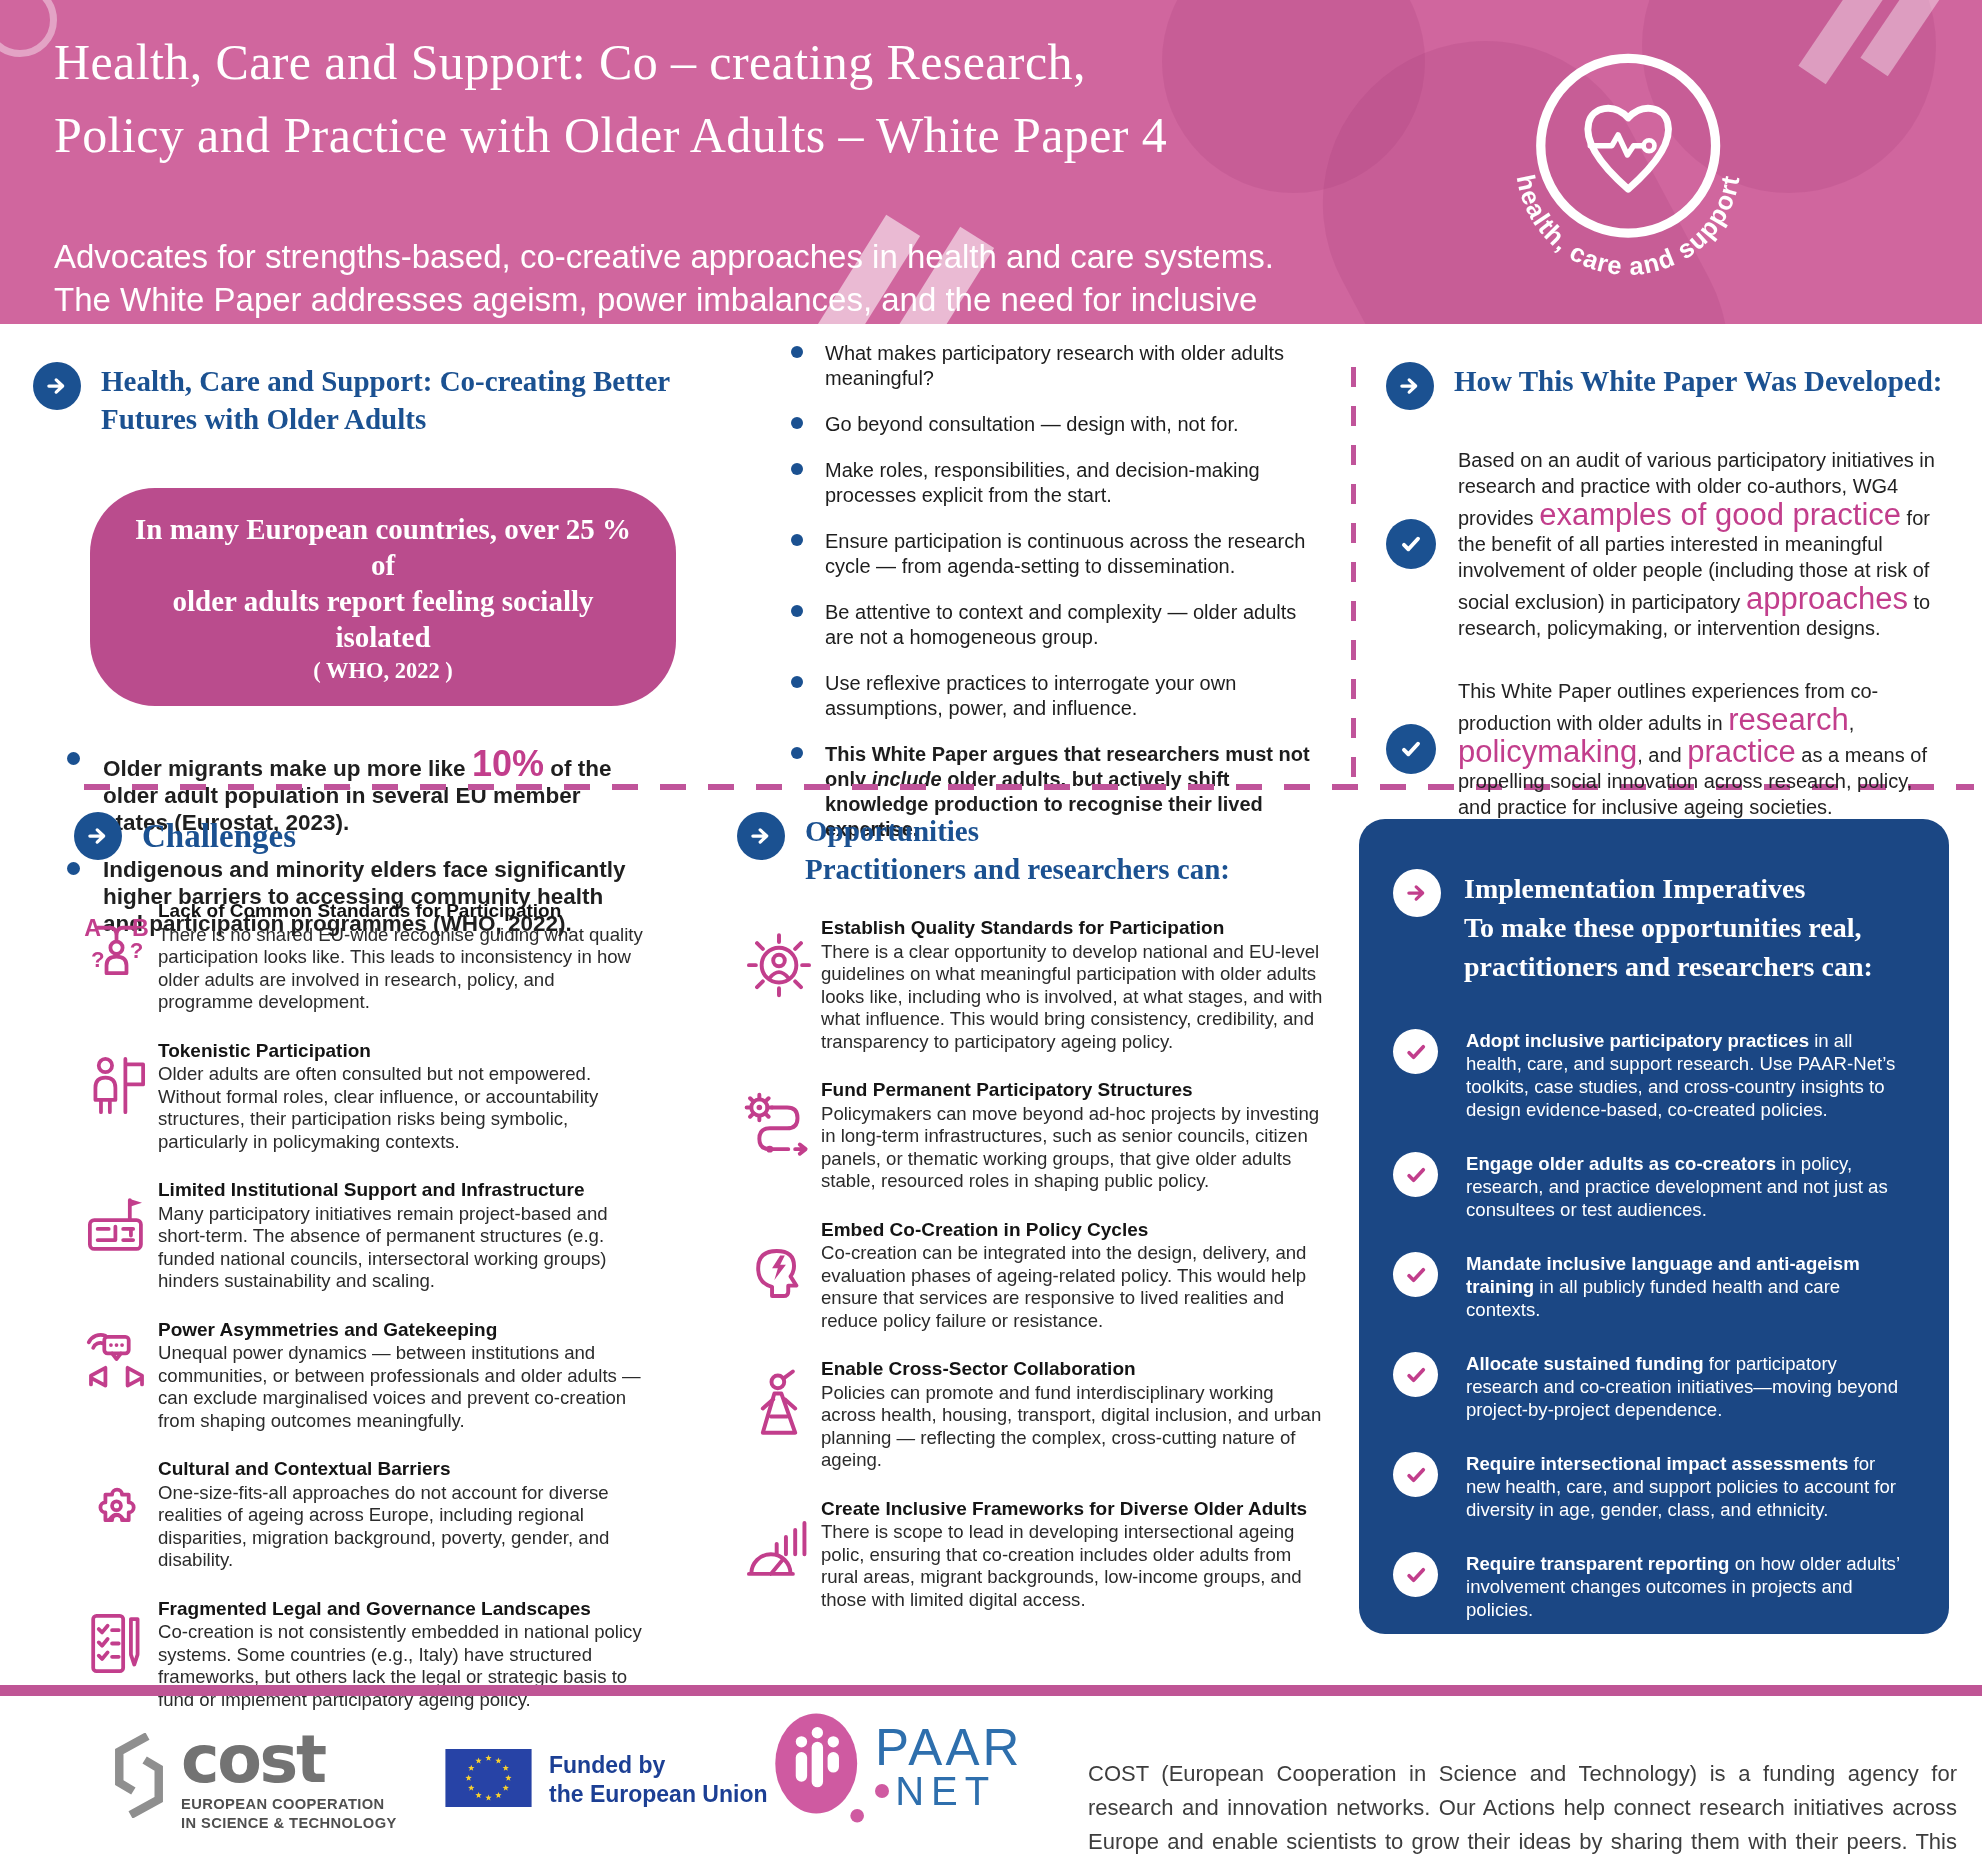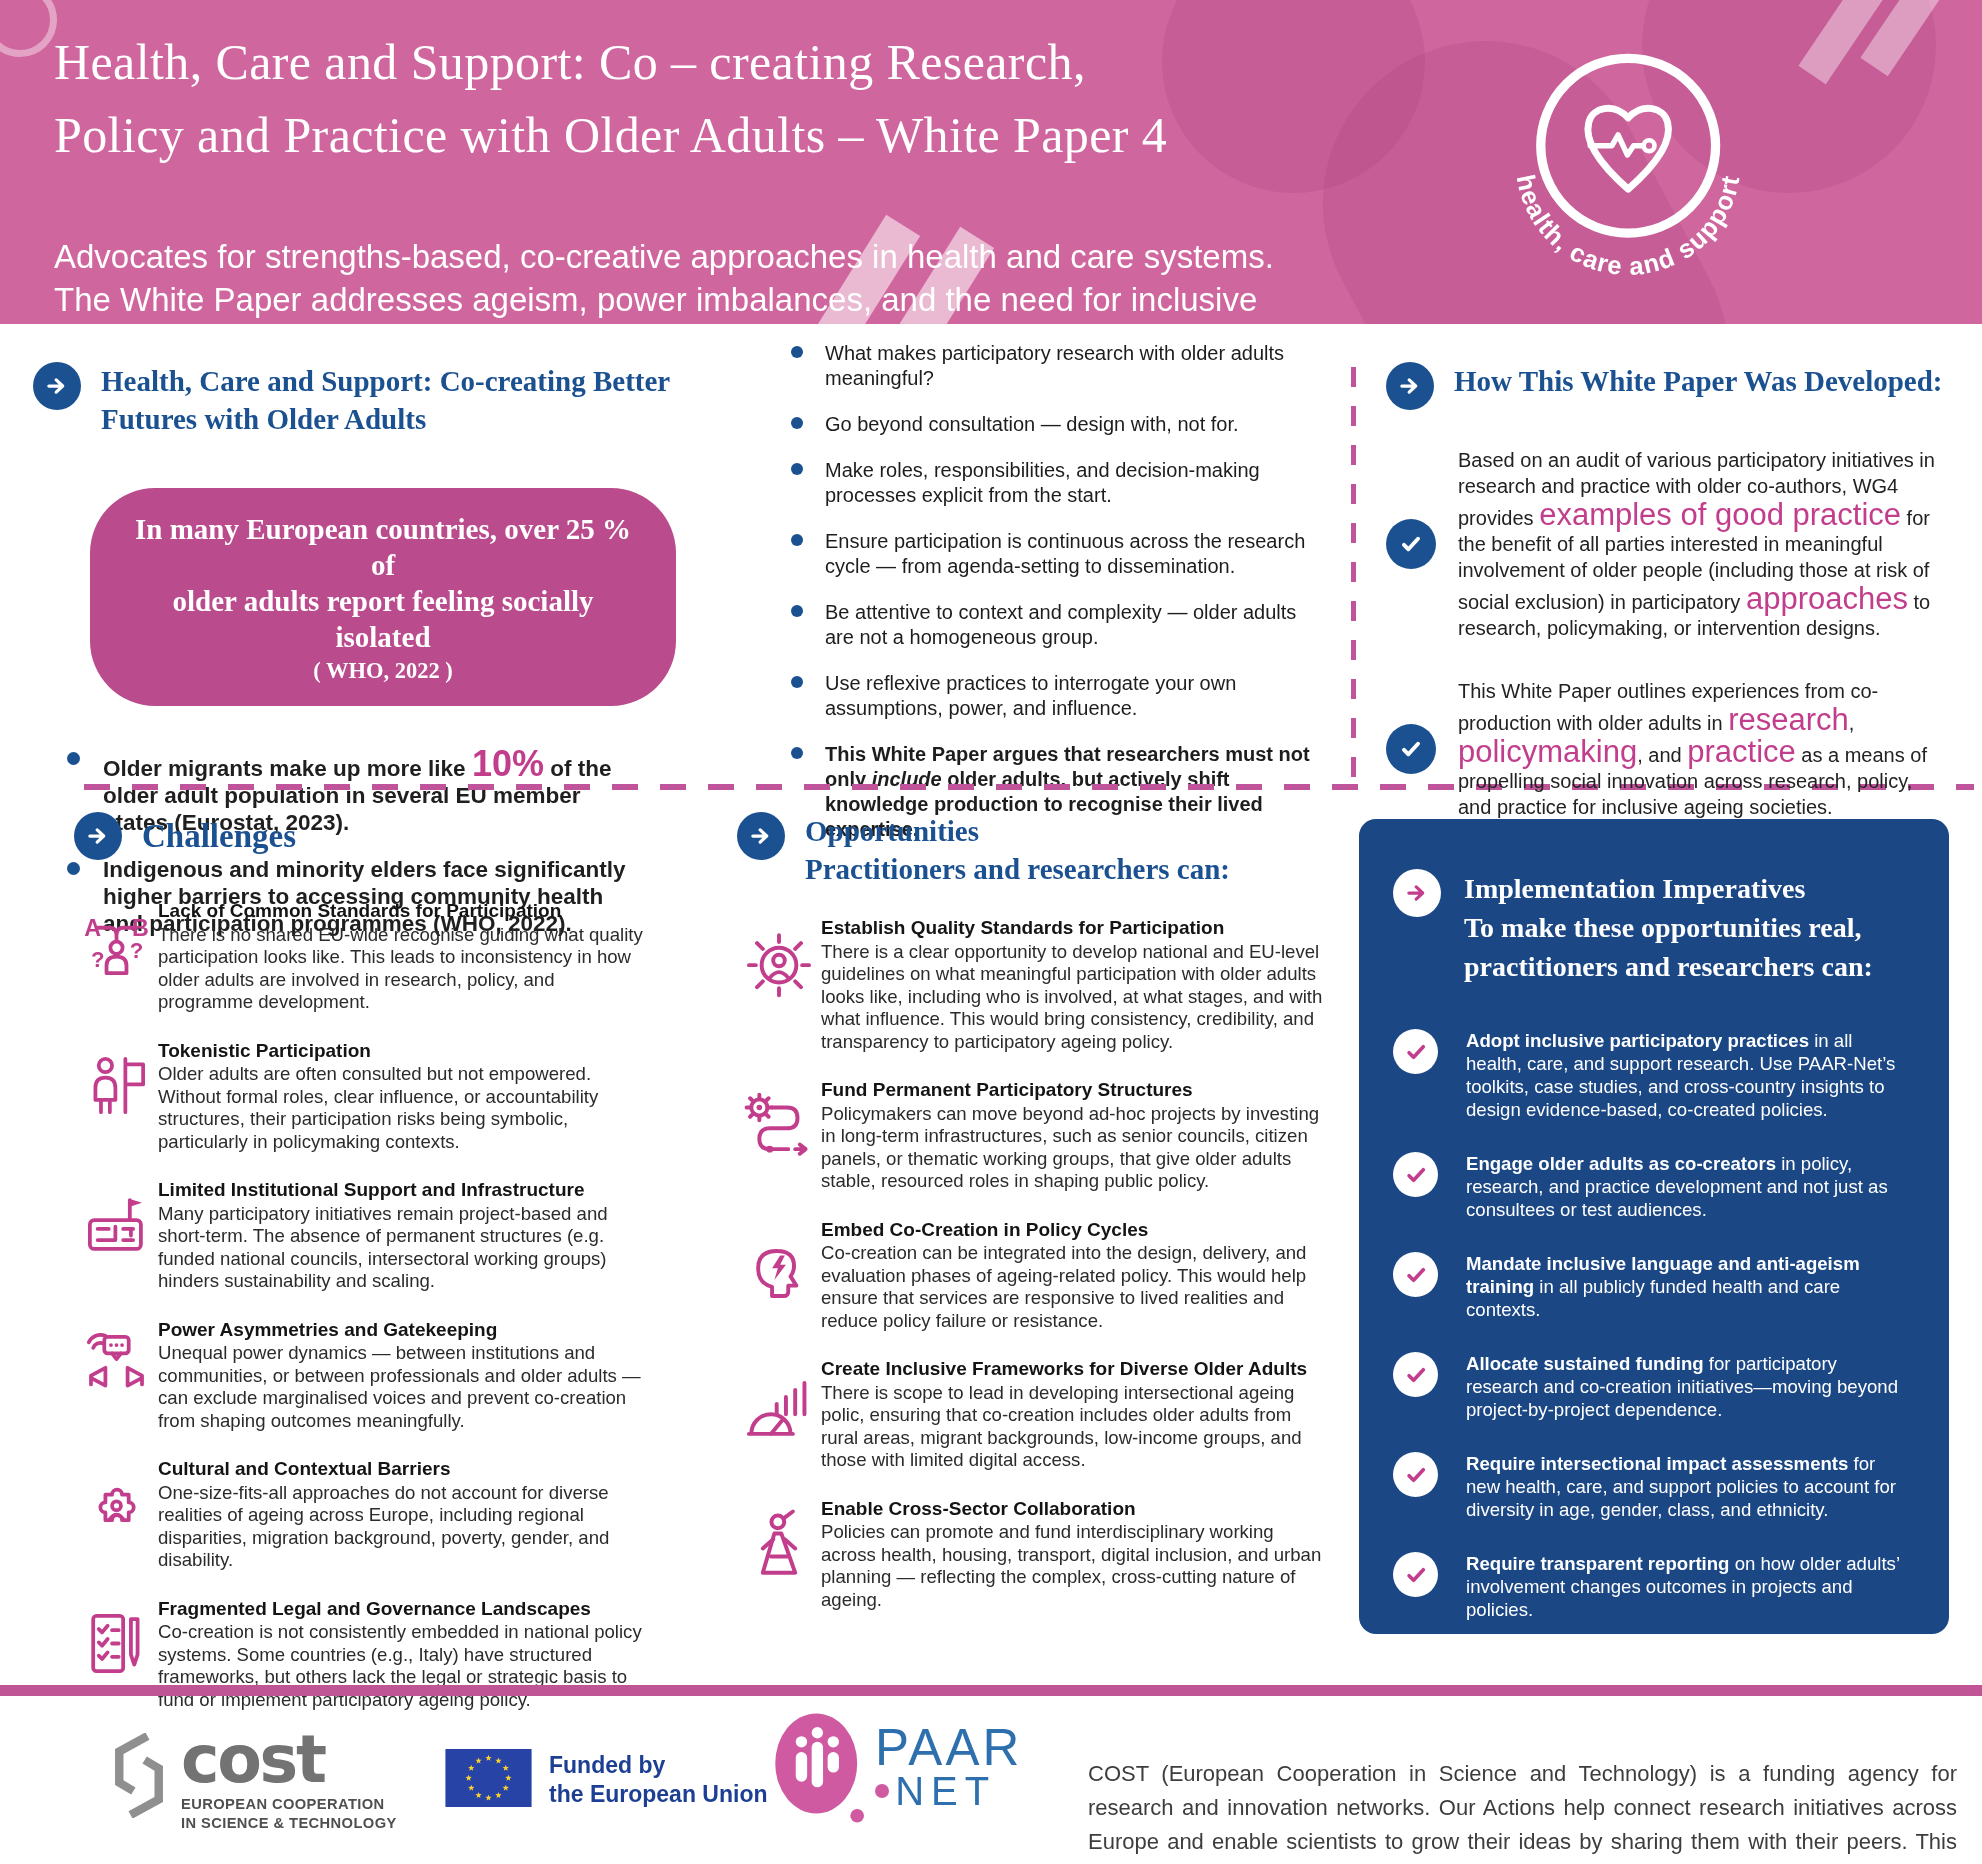--- a/index.html
+++ b/index.html
@@ -72,21 +72,21 @@
   .item h3{margin:0 0 1.5px;font-size:19px;line-height:23px;color:#141414;}
   .item p{margin:0;font-size:18.6px;line-height:22.5px;color:#2b2b2b;width:486px;}
 
   
   .col-opp{position:absolute;left:737px;top:812px;width:604px;}
   .col-opp .item p{width:505px;}
   .col-opp .items{margin-top:28px;}
 
   
   .imp-box{position:absolute;left:1359px;top:819px;width:590px;height:815px;background:#1b4784;
-           border-radius:17px;padding:50px 43px 0 34px;box-sizing:border-box;}
+           border-radius:26px;padding:50px 43px 0 34px;box-sizing:border-box;}
   .imp-head{display:flex;gap:23px;align-items:flex-start;}
   .imp-head .circ{width:48px;height:48px;}
   .imp-head h2{margin:0;font-family:"Liberation Serif",serif;font-weight:bold;color:#fff;font-size:28px;line-height:39px;}
   .imp-items{margin-top:43px;}
   .imp-item{display:flex;gap:28px;align-items:flex-start;margin-bottom:31px;}
   .imp-check{flex:0 0 45px;width:45px;height:45px;background:#fff;border-radius:50%;
              display:flex;align-items:center;justify-content:center;}
   .imp-item p{margin:0;font-size:18.6px;line-height:23px;color:#fff;width:434px;}
 
   
@@ -386,42 +386,42 @@
         </span>
         <div class="txt">
             <h3>Embed Co-Creation in Policy Cycles</h3>
             <p>Co-creation can be integrated into the design, delivery, and evaluation phases of ageing-related policy. This would help ensure that services are responsive to lived realities and reduce policy failure or resistance.</p>
           </div>
       </div>
 
       <div class="item">
         <span class="icon">
           <svg width="74" height="74" viewBox="0 0 64 64">
-            <path class="ic" d="M30 40 v-9 M38 40 v-15 M46 40 v-21 M54 40 v-27" stroke-width="5"></path>
-            <path class="ic" d="M8 57 a17 17 0 0 1 34 0 M25 57 l10 -12 M6 57 h38"></path>
-          </svg>
-        </span>
-        <div class="txt">
-            <h3>Create Inclusive Frameworks for Diverse Older Adults</h3>
-            <p>There is scope to lead in developing intersectional ageing polic, ensuring that co-creation includes older adults from rural areas, migrant backgrounds, low-income groups, and those with limited digital access.</p>
-          </div>
-      </div>
-
-      <div class="item">
-        <span class="icon">
-          <svg width="74" height="74" viewBox="0 0 64 64">
             <circle class="ic" cx="31" cy="12" r="5.5"></circle>
             <path class="ic" d="M36 9 l8 -6"></path>
             <path class="ic" d="M18 56 L28 22 h6 L46 56 z"></path>
             <path class="ic" d="M25 42 h14 M27 27 l-9 8 M37 27 l9 8"></path>
           </svg>
         </span>
         <div class="txt">
             <h3>Enable Cross-Sector Collaboration</h3>
             <p>Policies can promote and fund interdisciplinary working across health, housing, transport, digital inclusion, and urban planning — reflecting the complex, cross-cutting nature of ageing.</p>
+          </div>
+      </div>
+
+      <div class="item">
+        <span class="icon">
+          <svg width="74" height="74" viewBox="0 0 64 64">
+            <path class="ic" d="M30 40 v-9 M38 40 v-15 M46 40 v-21 M54 40 v-27" stroke-width="5"></path>
+            <path class="ic" d="M8 57 a17 17 0 0 1 34 0 M25 57 l10 -12 M6 57 h38"></path>
+          </svg>
+        </span>
+        <div class="txt">
+            <h3>Create Inclusive Frameworks for Diverse Older Adults</h3>
+            <p>There is scope to lead in developing intersectional ageing polic, ensuring that co-creation includes older adults from rural areas, migrant backgrounds, low-income groups, and those with limited digital access.</p>
           </div>
       </div>
     </div>
   </section>
 
   <section class="imp-box">
     <div class="imp-head">
       <span class="circ white">
         <svg width="26" height="26" viewBox="0 0 64 64">
             <path d="M12 32 h32 M30 17 l16 15 -16 15" stroke="#c23e8c" stroke-width="8" fill="none" stroke-linecap="round" stroke-linejoin="round"></path>

